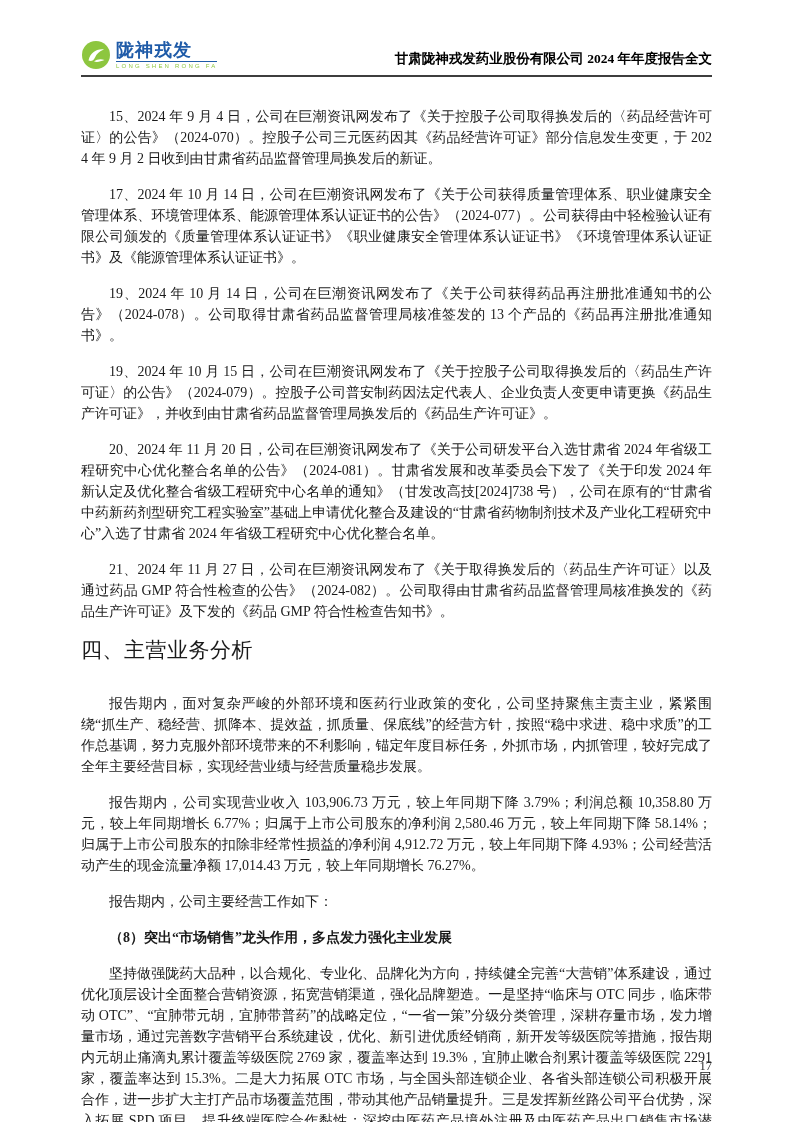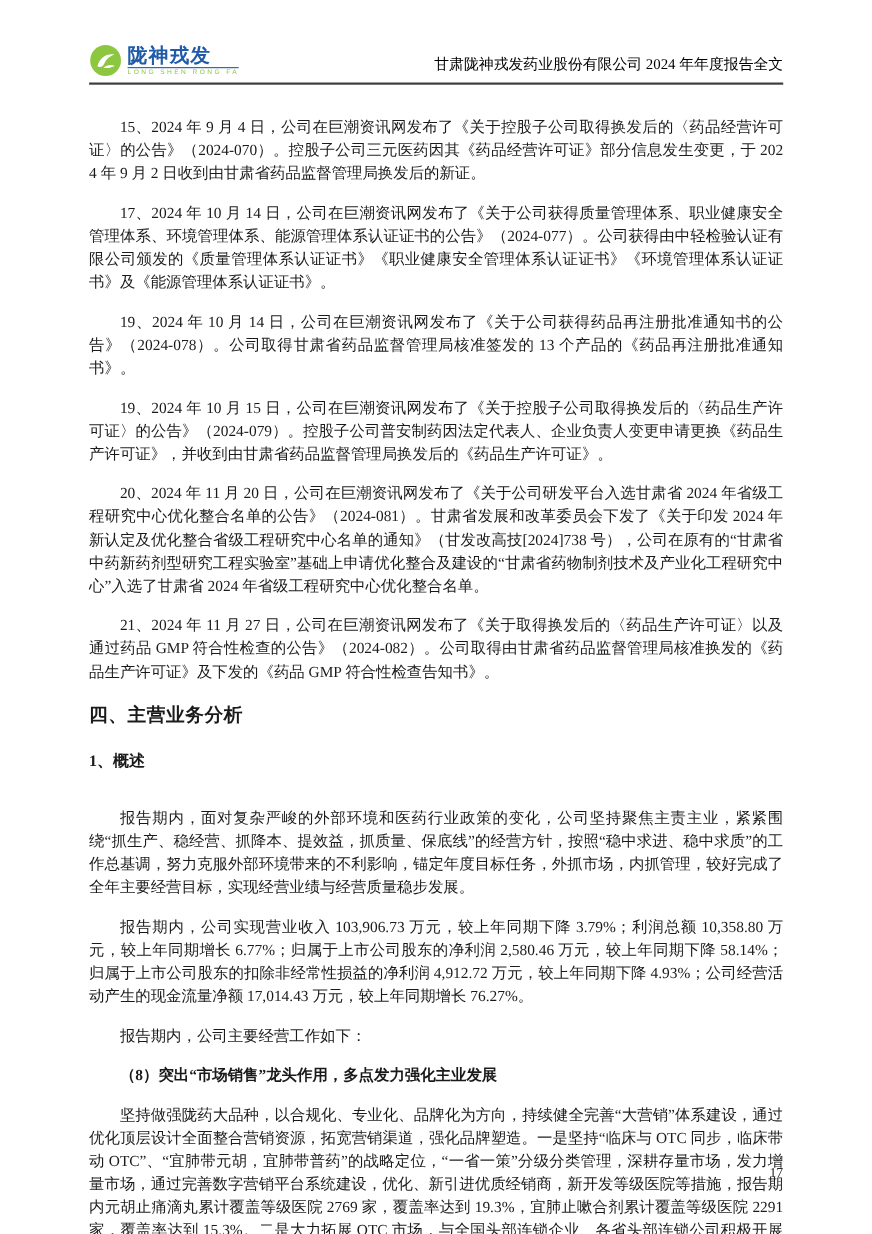--- a/index.html
+++ b/index.html
@@ -48,38 +48,39 @@
     border-top: 1px solid #1f5ba8;
     padding-top: 1px;
     font-family: "Liberation Sans", "DejaVu Sans", sans-serif;
     white-space: nowrap;
   }
   .doc-title {
     font-size: 13.5px;
     color: #000000;
     padding-bottom: 2px;
     white-space: nowrap;
+    font-weight: bold;
   }
   
   .doc-main {
     position: absolute;
     left: 81px; top: 91px;
     width: 631px;
   }
   .doc-main p {
     font-size: 14px;
     line-height: 21px;
     text-align: justify;
     text-indent: 2em;
     word-break: break-all;
     margin-top: 15px;
   }
   .section-heading {
-    font-size: 17px;
-    font-weight: bold;
+    font-size: 21px;
+    font-weight: normal;
     letter-spacing: 0.5px;
     margin: 17px 0 0 0;
     line-height: 22px;
   }
   .subsection-heading {
     font-size: 14.5px;
     font-weight: bold;
     margin: 22px 0 0 0;
     line-height: 19px;
   }
@@ -116,21 +117,20 @@
 
   <main class="doc-main">
     <p>15、2024 年 9 月 4 日，公司在巨潮资讯网发布了《关于控股子公司取得换发后的〈药品经营许可证〉的公告》（2024-070）。控股子公司三元医药因其《药品经营许可证》部分信息发生变更，于 2024 年 9 月 2 日收到由甘肃省药品监督管理局换发后的新证。</p>
     <p>17、2024 年 10 月 14 日，公司在巨潮资讯网发布了《关于公司获得质量管理体系、职业健康安全管理体系、环境管理体系、能源管理体系认证证书的公告》（2024-077）。公司获得由中轻检验认证有限公司颁发的《质量管理体系认证证书》《职业健康安全管理体系认证证书》《环境管理体系认证证书》及《能源管理体系认证证书》。</p>
     <p>19、2024 年 10 月 14 日，公司在巨潮资讯网发布了《关于公司获得药品再注册批准通知书的公告》（2024-078）。公司取得甘肃省药品监督管理局核准签发的 13 个产品的《药品再注册批准通知书》。</p>
     <p>19、2024 年 10 月 15 日，公司在巨潮资讯网发布了《关于控股子公司取得换发后的〈药品生产许可证〉的公告》（2024-079）。控股子公司普安制药因法定代表人、企业负责人变更申请更换《药品生产许可证》，并收到由甘肃省药品监督管理局换发后的《药品生产许可证》。</p>
     <p>20、2024 年 11 月 20 日，公司在巨潮资讯网发布了《关于公司研发平台入选甘肃省 2024 年省级工程研究中心优化整合名单的公告》（2024-081）。甘肃省发展和改革委员会下发了《关于印发 2024 年新认定及优化整合省级工程研究中心名单的通知》（甘发改高技[2024]738 号），公司在原有的“甘肃省中药新药剂型研究工程实验室”基础上申请优化整合及建设的“甘肃省药物制剂技术及产业化工程研究中心”入选了甘肃省 2024 年省级工程研究中心优化整合名单。</p>
     <p>21、2024 年 11 月 27 日，公司在巨潮资讯网发布了《关于取得换发后的〈药品生产许可证〉以及通过药品 GMP 符合性检查的公告》（2024-082）。公司取得由甘肃省药品监督管理局核准换发的《药品生产许可证》及下发的《药品 GMP 符合性检查告知书》。</p>
 
     <h2 class="section-heading">四、主营业务分析</h2>
-    <h3 class="subsection-heading">1、概述</h3>
     <div class="gap-after-headings"></div>
 
     <p>报告期内，面对复杂严峻的外部环境和医药行业政策的变化，公司坚持聚焦主责主业，紧紧围绕“抓生产、稳经营、抓降本、提效益，抓质量、保底线”的经营方针，按照“稳中求进、稳中求质”的工作总基调，努力克服外部环境带来的不利影响，锚定年度目标任务，外抓市场，内抓管理，较好完成了全年主要经营目标，实现经营业绩与经营质量稳步发展。</p>
     <p>报告期内，公司实现营业收入 103,906.73 万元，较上年同期下降 3.79%；利润总额 10,358.80 万元，较上年同期增长 6.77%；归属于上市公司股东的净利润 2,580.46 万元，较上年同期下降 58.14%；归属于上市公司股东的扣除非经常性损益的净利润 4,912.72 万元，较上年同期下降 4.93%；公司经营活动产生的现金流量净额 17,014.43 万元，较上年同期增长 76.27%。</p>
     <p>报告期内，公司主要经营工作如下：</p>
     <p class="bold-line">（8）突出“市场销售”龙头作用，多点发力强化主业发展</p>
     <p>坚持做强陇药大品种，以合规化、专业化、品牌化为方向，持续健全完善“大营销”体系建设，通过优化顶层设计全面整合营销资源，拓宽营销渠道，强化品牌塑造。一是坚持“临床与 OTC 同步，临床带动 OTC”、“宜肺带元胡，宜肺带普药”的战略定位，“一省一策”分级分类管理，深耕存量市场，发力增量市场，通过完善数字营销平台系统建设，优化、新引进优质经销商，新开发等级医院等措施，报告期内元胡止痛滴丸累计覆盖等级医院 2769 家，覆盖率达到 19.3%，宜肺止嗽合剂累计覆盖等级医院 2291 家，覆盖率达到 15.3%。二是大力拓展 OTC 市场，与全国头部连锁企业、各省头部连锁公司积极开展合作，进一步扩大主打产品市场覆盖范围，带动其他产品销量提升。三是发挥新丝路公司平台优势，深入拓展 SPD 项目，提升终端医院合作黏性；深挖中医药产品境外注册及中医药产品出口销售市场潜力，持续推进道地中药材出口及公司产品境外注册、销售工作。四是强化专业化学术推广及品牌宣传，通过组织参加省级学术年会、开展专业培训会、产品推介会等方式，持续推进品牌塑造及产品力宣传，着力打造医药行业内更具影响力的金字招牌，持续提高企业影响力、社会知名度和商业信誉度。</p>
   </main>
 
   <footer class="page-footer">

